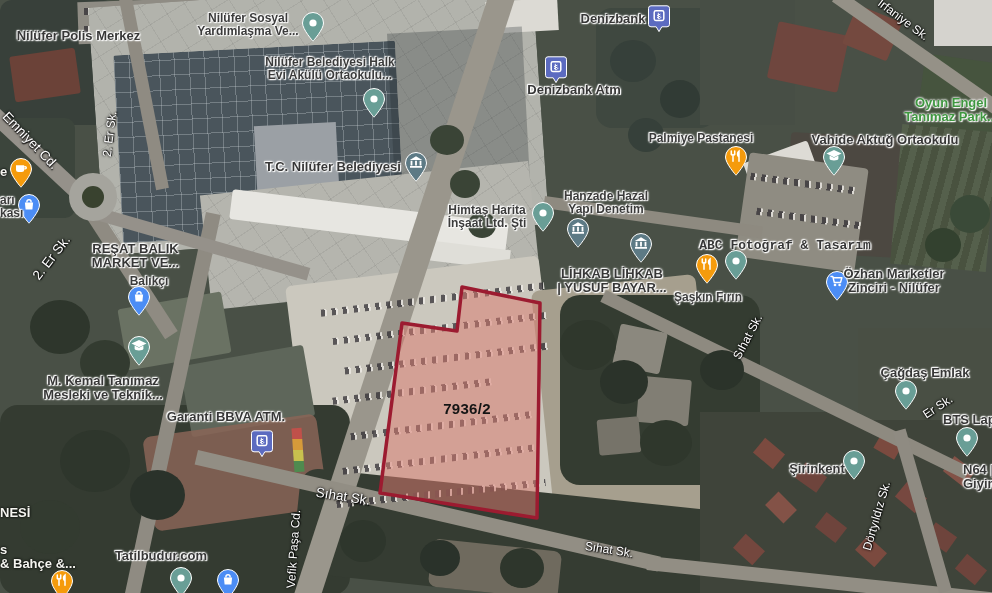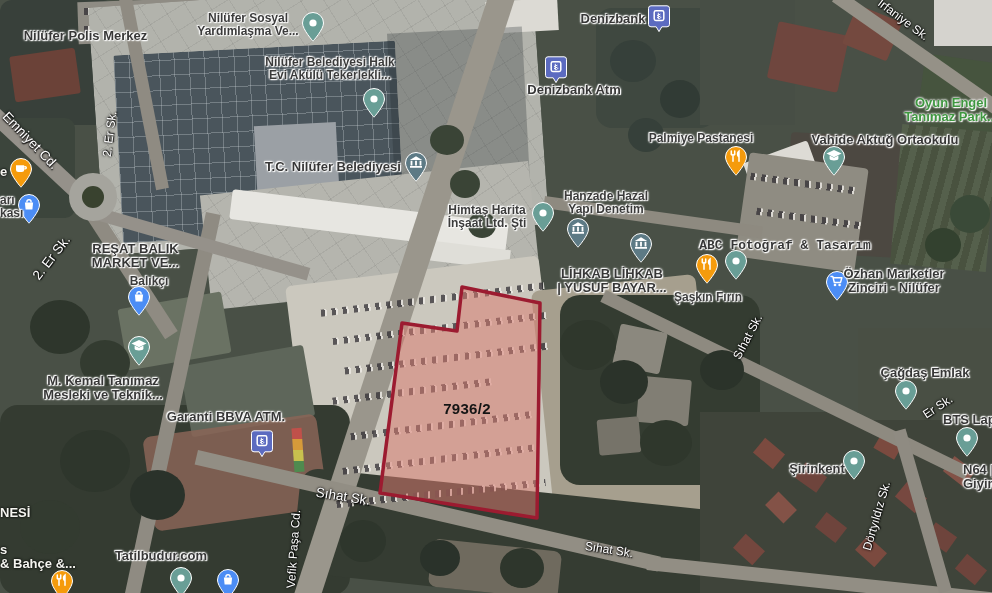--- a/index.html
+++ b/index.html
@@ -140,36 +140,36 @@
   <i class="cars" style="left:350px;top:422px;width:185px;transform:rotate(-7deg)"></i>
   <i class="cars" style="left:342px;top:456px;width:195px;transform:rotate(-7deg)"></i>
   <i class="cars" style="left:336px;top:490px;width:210px;transform:rotate(-6deg)"></i>
 
   <svg id="parcel-svg" width="992" height="593" viewBox="0 0 992 593">
     <polygon id="parcel-poly" points="462,287 540,303 537,518 380,493 402,323 457,331" fill="#DB7A6F" fill-opacity="0.52" stroke="#9C1B30" stroke-width="3.5" stroke-linejoin="round"></polygon>
   </svg>
   <div class="parcel-label" id="parcel-label" style="left: 467px; top: 408px;">7936/2</div>
 
   <div id="labels-layer">
-      <div class="map-label poi-lg" style="left: 79px; top: 36px; transform: translate(-50%, -50%) rotate(0deg); padding-left: 13px;">
+      <div class="map-label poi-lg" style="left: 72px; top: 36px; transform: translate(-50%, -50%) rotate(0deg); padding-left: 13px;">
         <span>Nilüfer Polis Merkez</span>
       </div>
       <div class="map-label poi" style="left: 248px; top: 25px; transform: translate(-50%, -50%) rotate(0deg);">
         <span>Nilüfer Sosyal</span>
         <span>Yardımlaşma Ve...</span>
       </div>
       <div class="map-label poi-lg" style="left: 613px; top: 19px; transform: translate(-50%, -50%) rotate(0deg);">
         <span>Denizbank</span>
       </div>
       <div class="map-label street" style="left: 903px; top: 20px; transform: translate(-50%, -50%) rotate(37deg);">
         <span>İrfaniye Sk.</span>
       </div>
       <div class="map-label poi" style="left: 330px; top: 69px; transform: translate(-50%, -50%) rotate(0deg);">
         <span>Nilüfer Belediyesi Halk</span>
-        <span>Evi Akülü Tekerlekli...</span>
+        <span>Evi Akülü Ortaokulu...</span>
       </div>
       <div class="map-label poi-lg" style="left: 574px; top: 90px; transform: translate(-50%, -50%) rotate(0deg);">
         <span>Denizbank Atm</span>
       </div>
       <div class="map-label park" style="left: 951px; top: 110px; transform: translate(-50%, -50%) rotate(0deg);">
         <span>Oyun Engel</span>
         <span>Tanımaz Park...</span>
       </div>
       <div class="map-label poi" style="left: 701px; top: 138px; transform: translate(-50%, -50%) rotate(0deg);">
         <span>Palmiye Pastanesi</span>

